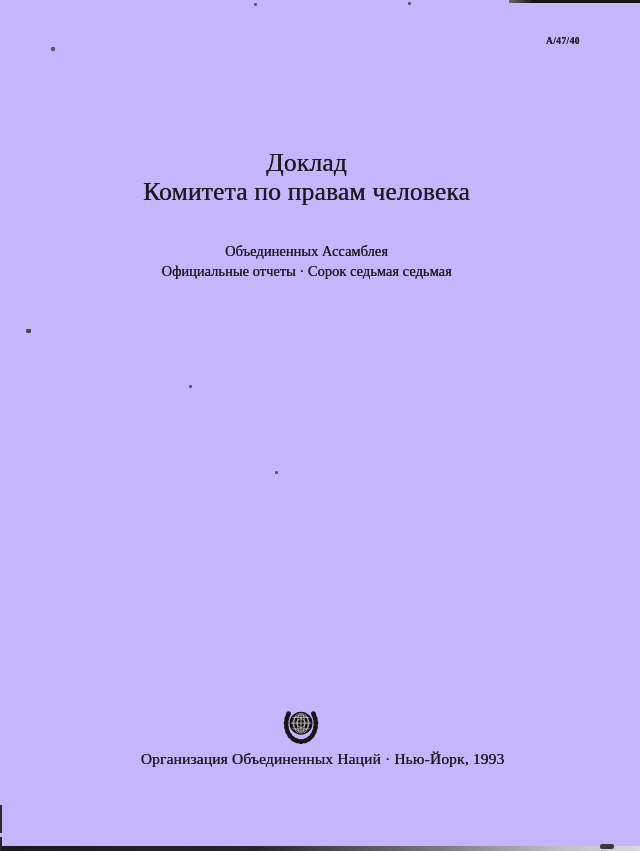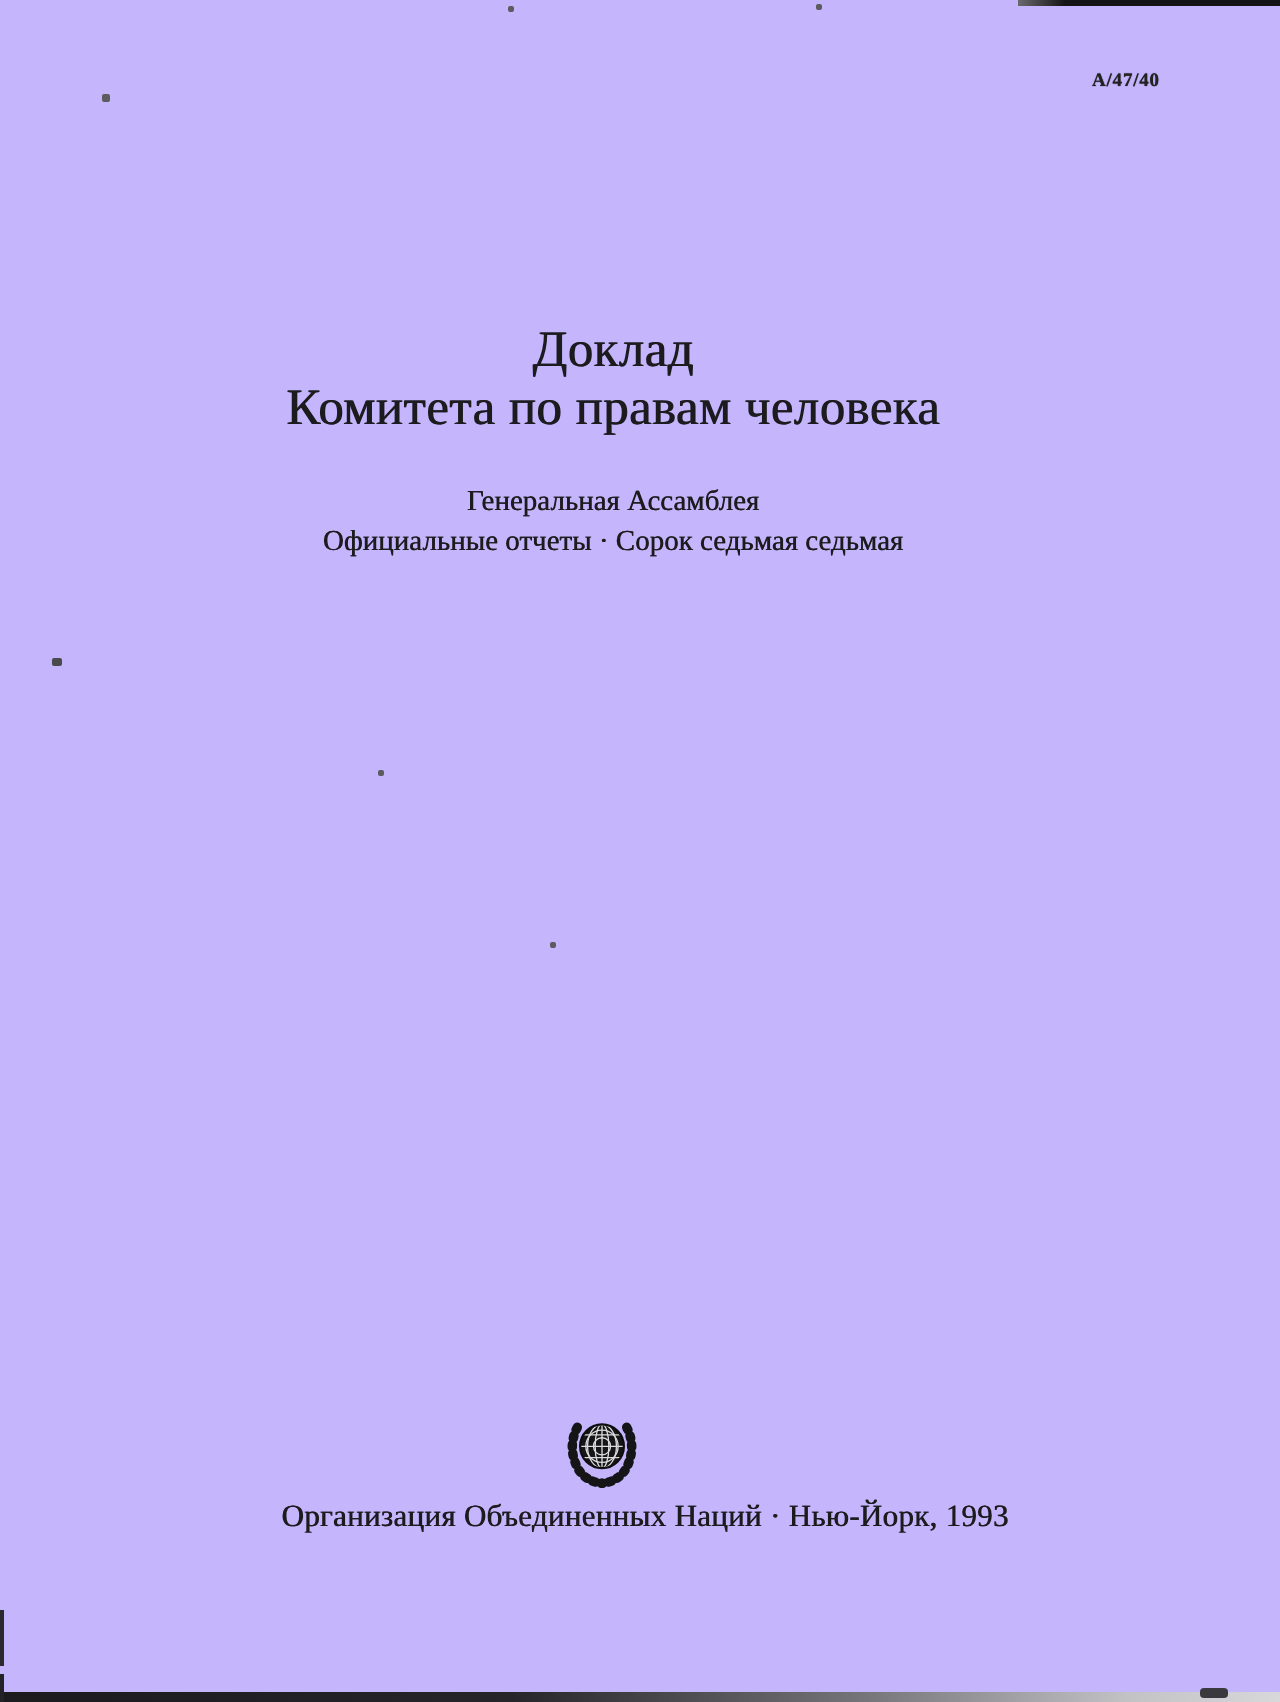--- a/index.html
+++ b/index.html
@@ -27,21 +27,21 @@
     position: absolute;
     top: 36px;
     left: 546px;
     font-size: 9.5px;
     font-weight: bold;
     letter-spacing: 0.4px;
     color: #222;
     text-shadow: 0 0 0.5px #222;
   }
   .title-block {
-    top: 160px;
+    top: 148px;
     font-size: 25.5px;
     line-height: 29px;
     letter-spacing: 0.2px;
     text-shadow: 0.4px 0 0 #1c1c1e;
   }
   .subtitle-block {
     top: 242px;
     font-size: 14.5px;
     line-height: 19.5px;
     text-shadow: 0.25px 0 0 #1c1c1e;
@@ -88,21 +88,21 @@
 <div class="page">
 
   <div class="doc-symbol">A/47/40</div>
 
   <div class="centered title-block">
     <div>Доклад</div>
     <div>Комитета по правам человека</div>
   </div>
 
   <div class="centered subtitle-block">
-    <div>Генеральная Ассамблея</div>
+    <div>Объединенных Ассамблея</div>
     <div>Официальные отчеты · Сорок седьмая седьмая</div>
   </div>
 
   <div class="emblem-wrap">
     <svg viewBox="0 0 40 42" width="38" height="42" aria-hidden="true">
       <defs>
         <clipPath id="globeClip">
             <circle cx="20" cy="18" r="11.5"></circle>
           </clipPath>
       </defs>

